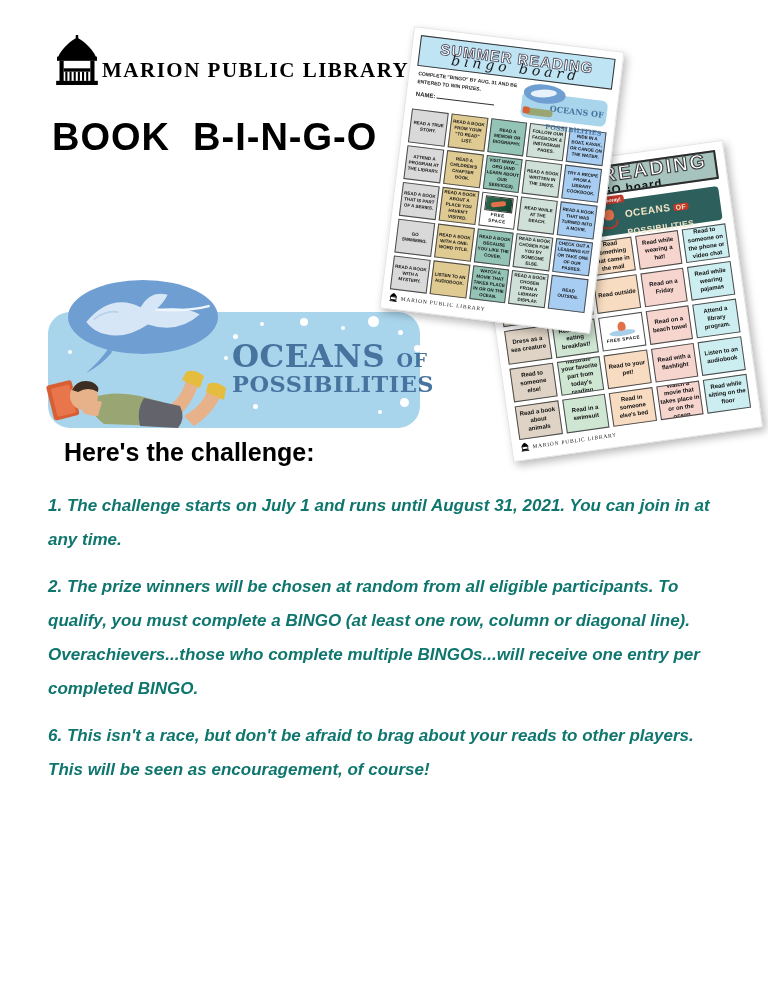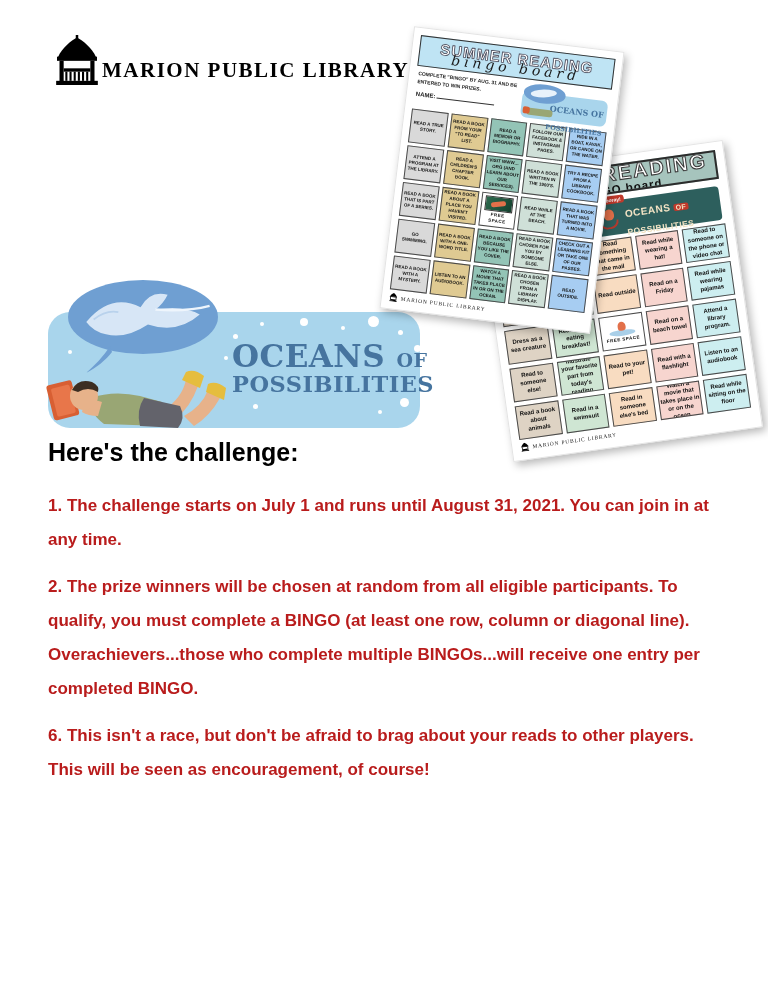--- a/index.html
+++ b/index.html
@@ -89,22 +89,22 @@
   #bubble-tail{position:absolute;left:86px;top:346px;width:26px;height:28px;z-index:2;}
   #boy-art{position:absolute;left:44px;top:346px;width:182px;height:84px;z-index:3;}
   #logo-text{position:absolute;left:232px;top:340px;z-index:2;color:#46749f;
              font-family:"DejaVu Serif",serif;font-weight:bold;line-height:1.05;}
   #logo-text .l1{font-size:31px;letter-spacing:0.5px;}
   #logo-text .l1 .of{font-size:19px;}
   #logo-text .l2{font-size:22.5px;letter-spacing:0.5px;}
 
   
   #challenge{position:absolute;left:48px;top:438px;width:678px;}
-  #challenge h2{font-size:25px;font-weight:bold;margin:0 0 22px 0;color:#000;}
-  #challenge p{font-size:17px;font-weight:bold;line-height:2.0;margin:0 0 13px 0;color:#b91c1c;}
+  #challenge h2{font-size:25px;font-weight:bold;margin:0 0 22px 16px;color:#000;}
+  #challenge p{font-size:17px;font-weight:bold;line-height:2.0;margin:0 0 13px 0;color:#0f766e;font-style:italic;}
   #challenge p .big{font-size:21px;}
 </style>
 </head>
 <body>
 
 <div id="page">
 
   <svg class="lib-logo" viewBox="0 0 60 60">
     <rect x="28.5" y="0" width="3" height="7" fill="#000"></rect>
     <path d="M30 3 C36 6 48 15 53 27 L7 27 C12 15 24 6 30 3 Z" fill="#000"></path>
@@ -114,20 +114,21 @@
     <rect x="14" y="40" width="32" height="4" fill="#000"></rect>
     <rect x="16" y="44" width="2.5" height="11" fill="#000"></rect>
     <rect x="21" y="44" width="2.5" height="11" fill="#000"></rect>
     <rect x="26" y="44" width="2.5" height="11" fill="#000"></rect>
     <rect x="31" y="44" width="2.5" height="11" fill="#000"></rect>
     <rect x="36" y="44" width="2.5" height="11" fill="#000"></rect>
     <rect x="41" y="44" width="2.5" height="11" fill="#000"></rect>
     <rect x="5" y="55" width="50" height="5" fill="#000"></rect>
   </svg>
   <div class="lib-name">MARION PUBLIC LIBRARY</div>
+  <div class="big-title">BOOK  B-I-N-G-O</div>
 
   <div class="paper" id="kids-paper">
     <div class="kb-header">
       <div class="t1">SUMMER READING</div>
       <div class="t2">Kids' BINGO board</div>
     </div>
     <div class="kb-info">
       <div class="kb-instr">
         <div>Complete "BINGO" by Aug 31</div>
         <div>and be entered to win prizes.</div>

